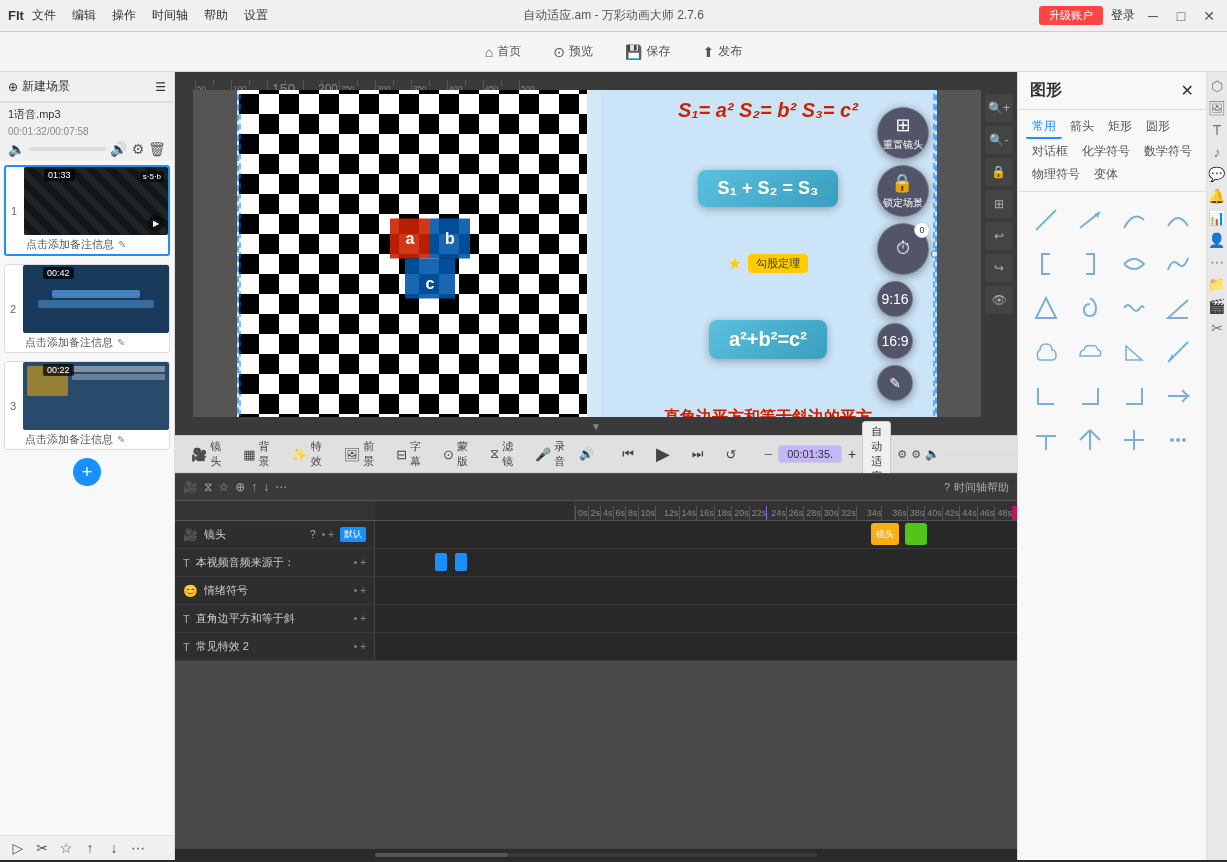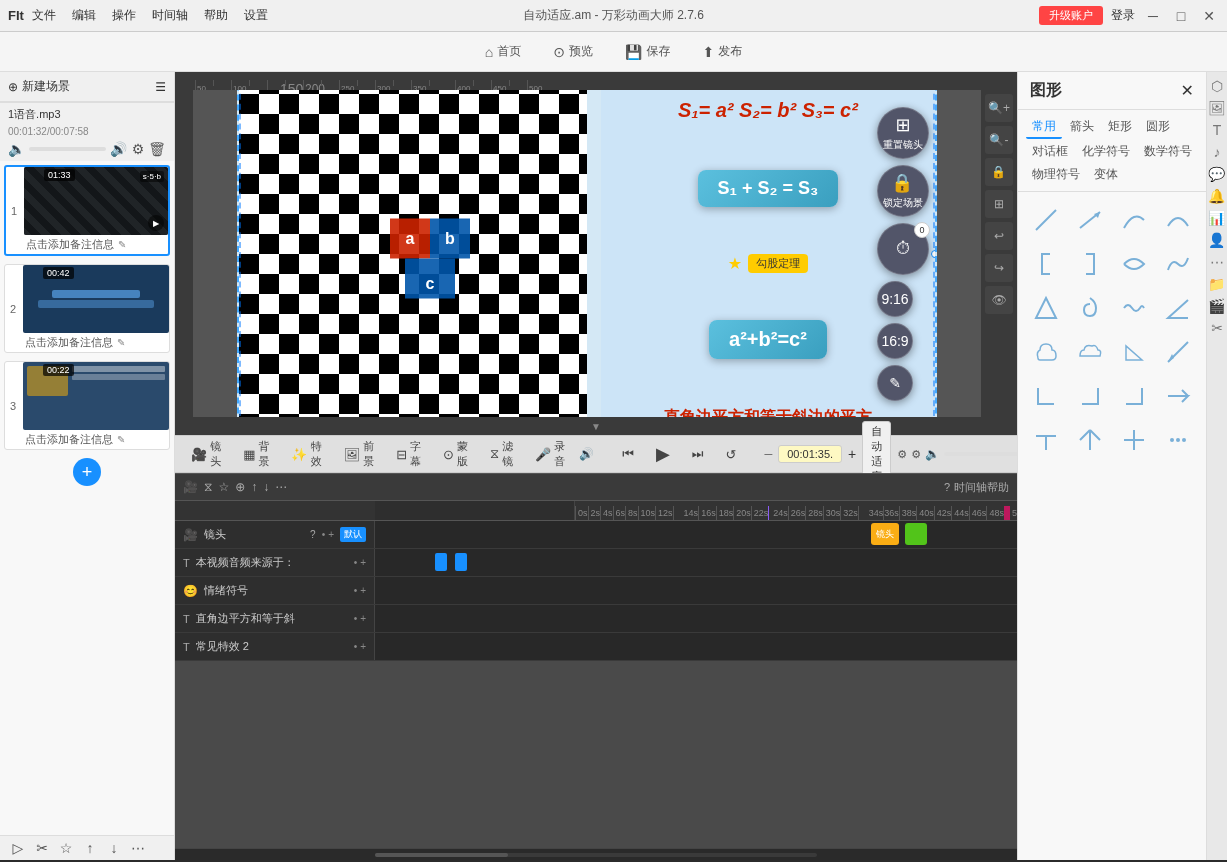--- a/index.html
+++ b/index.html
@@ -237,21 +237,21 @@
     }
 
     .shape-item {
       width: 40px; height: 40px;
       display: flex; align-items: center; justify-content: center;
       cursor: pointer; border-radius: 3px;
       border: 1px solid transparent;
     }
     .shape-item svg { width: 28px; height: 28px; }
     .time-display {
-      background: #fef9c3; border: 1px solid #ccc;
+      background: #c4b5fd; border: 1px solid #ccc;
       padding: 2px 8px; border-radius: 3px; font-size: 11px; color: #333;
       display: flex; align-items: center; gap: 2px;
     }
     .auto-adapt-btn {
       padding: 2px 8px; background: #f0f0f0; border: 1px solid #ccc;
       border-radius: 3px; font-size: 11px; cursor: pointer;
     }
 
     #timeline-header {
       height: 28px;
@@ -607,31 +607,31 @@
   <div id="center-area">
     <div class="canvas-outer">
 
       <div class="canvas-top-ruler">
         <div style="display:flex; align-items:flex-end; height:100%; padding-left:20px;">
           <div style="display:flex;">
             <div style="width:18px; font-size:8px; color:#888; border-left:1px solid #555; height:10px; line-height:18px; padding-left:1px;">50</div>
             <div style="width:18px; font-size:8px; color:#888; border-left:1px solid #555; height:6px;"></div>
             <div style="width:18px; font-size:8px; color:#888; border-left:1px solid #555; height:10px; line-height:18px; padding-left:1px;">100</div>
             <div style="width:18px; font-size:8px; color:#888; border-left:1px solid #555; height:6px;"></div>
-            <div style="width:18px; font-size:14px; color:#888; border-left:1px solid #555; height:10px; line-height:18px; padding-left:12px;">150</div>
+            <div style="width:18px; font-size:14px; color:#888; border-left:1px solid #555; height:10px; line-height:18px; padding-left:4px;">150</div>
             <div style="width:18px; font-size:8px; color:#888; border-left:1px solid #555; height:6px;"></div>
-            <div style="width:18px; font-size:12px; color:#888; border-left:1px solid #555; height:10px; line-height:18px; padding-left:1px;">200</div>
+            <div style="width:18px; font-size:12px; color:#888; border-left:1px solid #555; height:10px; line-height:18px; padding-left:14px;">200</div>
             <div style="width:18px; font-size:8px; color:#888; border-left:1px solid #555; height:6px;"></div>
             <div style="width:18px; font-size:8px; color:#888; border-left:1px solid #555; height:10px; line-height:18px; padding-left:1px;">250</div>
             <div style="width:18px; font-size:8px; color:#888; border-left:1px solid #555; height:6px;"></div>
             <div style="width:18px; font-size:8px; color:#888; border-left:1px solid #555; height:10px; line-height:18px; padding-left:1px;">300</div>
             <div style="width:18px; font-size:8px; color:#888; border-left:1px solid #555; height:6px;"></div>
             <div style="width:18px; font-size:8px; color:#888; border-left:1px solid #555; height:10px; line-height:18px; padding-left:1px;">350</div>
             <div style="width:18px; font-size:8px; color:#888; border-left:1px solid #555; height:6px;"></div>
-            <div style="width:18px; font-size:8px; color:#888; border-left:1px solid #555; height:10px; line-height:18px; padding-left:1px;margin-left:8px;">400</div>
+            <div style="width:18px; font-size:8px; color:#888; border-left:1px solid #555; height:10px; line-height:18px; padding-left:1px;">400</div>
             <div style="width:18px; font-size:8px; color:#888; border-left:1px solid #555; height:6px;"></div>
             <div style="width:18px; font-size:8px; color:#888; border-left:1px solid #555; height:10px; line-height:18px; padding-left:1px;">450</div>
             <div style="width:18px; font-size:8px; color:#888; border-left:1px solid #555; height:6px;"></div>
             <div style="width:18px; font-size:8px; color:#888; border-left:1px solid #555; height:10px; line-height:18px; padding-left:1px;">500</div>
           </div>
         </div>
       </div>
 
       <div class="main-content-row">
         <div class="left-ruler"></div>
@@ -793,33 +793,33 @@
 
       <div id="timeline-ruler" style="height:20px;background:#333;display:flex;align-items:flex-end;overflow:hidden;border-bottom:1px solid #555;">
         <div style="width:200px; flex-shrink:0; background:#2e2e2e; border-right:1px solid #444; height:100%;"></div>
         <div style="display:flex; overflow:hidden;">
           <div style="width:30px; font-size:9px; color:#888; border-left:1px solid #555; padding-left:2px; height:14px; line-height:14px;">0s</div>
           <div style="width:30px; font-size:9px; color:#888; border-left:1px solid #555; padding-left:2px; height:14px; line-height:14px;">2s</div>
           <div style="width:30px; font-size:9px; color:#888; border-left:1px solid #555; padding-left:2px; height:14px; line-height:14px;">4s</div>
           <div style="width:30px; font-size:9px; color:#888; border-left:1px solid #555; padding-left:2px; height:14px; line-height:14px;">6s</div>
           <div style="width:30px; font-size:9px; color:#888; border-left:1px solid #555; padding-left:2px; height:14px; line-height:14px;">8s</div>
           <div style="width:30px; font-size:9px; color:#888; border-left:1px solid #555; padding-left:2px; height:14px; line-height:14px;">10s</div>
-          <div style="width:30px; font-size:9px; color:#888; border-left:1px solid #555; padding-left:2px; height:14px; line-height:14px;">12s</div>
-          <div style="width:30px; font-size:9px; color:#888; border-left:1px solid #555; padding-left:10px; height:14px; line-height:14px;">14s</div>
+          <div style="width:30px; font-size:9px; color:#888; border-left:1px solid #555; padding-left:8px; height:14px; line-height:14px;">12s</div>
+          <div style="width:30px; font-size:9px; color:#888; border-left:1px solid #555; padding-left:2px; height:14px; line-height:14px;">14s</div>
           <div style="width:30px; font-size:9px; color:#888; border-left:1px solid #555; padding-left:2px; height:14px; line-height:14px;">16s</div>
           <div style="width:30px; font-size:9px; color:#888; border-left:1px solid #555; padding-left:2px; height:14px; line-height:14px;">18s</div>
           <div style="width:30px; font-size:9px; color:#888; border-left:1px solid #555; padding-left:2px; height:14px; line-height:14px;">20s</div>
           <div style="width:30px; font-size:9px; color:#888; border-left:1px solid #555; padding-left:2px; height:14px; line-height:14px;">22s</div>
           <div style="width:30px; font-size:9px; color:#888; border-left:1px solid #8b5cf6; padding-left:4px; height:14px; line-height:14px;">24s</div>
           <div style="width:30px; font-size:9px; color:#888; border-left:1px solid #555; padding-left:2px; height:14px; line-height:14px;">26s</div>
           <div style="width:30px; font-size:9px; color:#888; border-left:1px solid #555; padding-left:2px; height:14px; line-height:14px;">28s</div>
           <div style="width:30px; font-size:9px; color:#888; border-left:1px solid #555; padding-left:2px; height:14px; line-height:14px;">30s</div>
           <div style="width:30px; font-size:9px; color:#888; border-left:1px solid #555; padding-left:2px; height:14px; line-height:14px;">32s</div>
           <div style="width:30px; font-size:9px; color:#888; border-left:1px solid #555; padding-left:10px; height:14px; line-height:14px;">34s</div>
-          <div style="width:30px; font-size:9px; color:#888; border-left:1px solid #555; padding-left:0; height:14px; line-height:14px;">36s</div>
+          <div style="width:30px; font-size:9px; color:#888; border-left:1px solid #555; padding-left:10px; height:14px; line-height:14px;">36s</div>
           <div style="width:30px; font-size:9px; color:#888; border-left:1px solid #555; padding-left:2px; height:14px; line-height:14px;">38s</div>
           <div style="width:30px; font-size:9px; color:#888; border-left:1px solid #555; padding-left:2px; height:14px; line-height:14px;">40s</div>
           <div style="width:30px; font-size:9px; color:#888; border-left:1px solid #555; padding-left:2px; height:14px; line-height:14px;">42s</div>
           <div style="width:30px; font-size:9px; color:#888; border-left:1px solid #555; padding-left:2px; height:14px; line-height:14px;">44s</div>
           <div style="width:30px; font-size:9px; color:#888; border-left:1px solid #555; padding-left:2px; height:14px; line-height:14px;">46s</div>
           <div style="width:30px; font-size:9px; color:#888; border-left:1px solid #555; padding-left:2px; height:14px; line-height:14px;">48s</div>
           <div style="width:30px; font-size:9px; color:#888; border-left:6px solid #be185d; padding-left:2px; height:14px; line-height:14px;">50s</div>
           <div style="width:30px; font-size:9px; color:#888; border-left:1px solid #555; padding-left:2px; height:14px; line-height:14px;">52s</div>
 
         </div>

